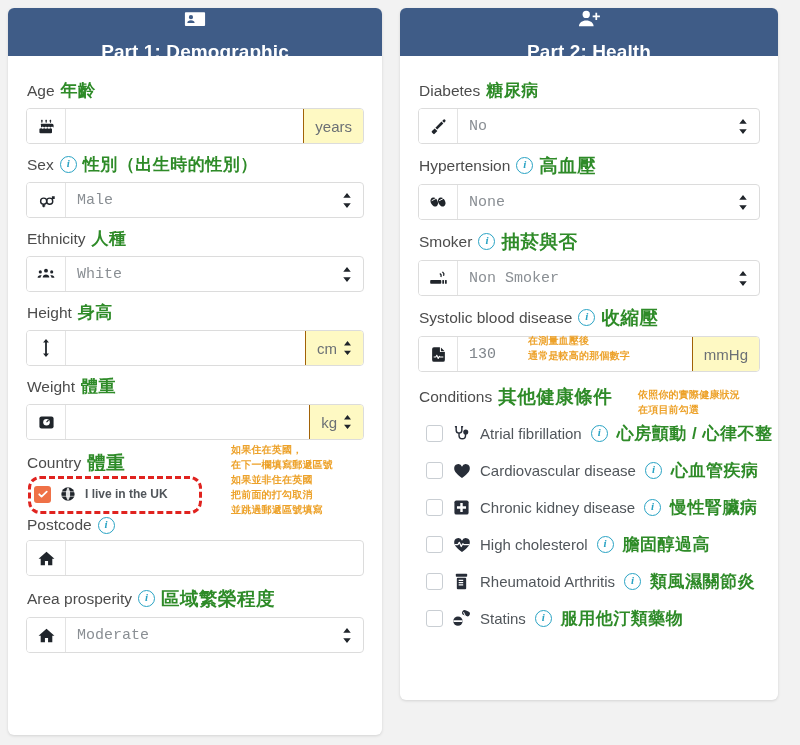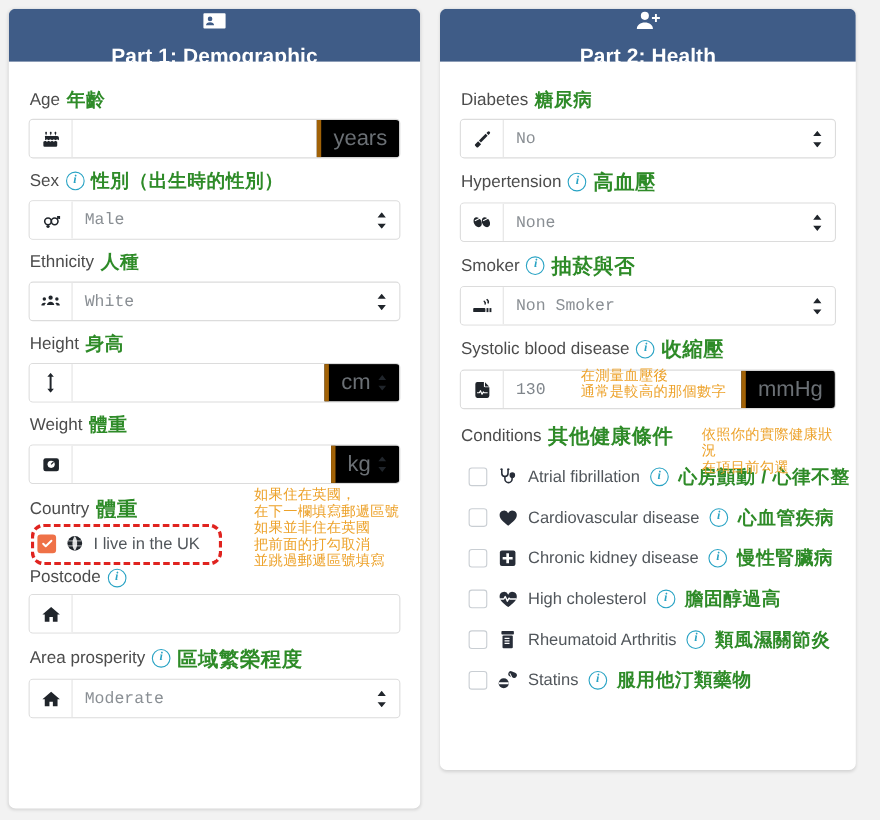--- a/index.html
+++ b/index.html
@@ -76,49 +76,49 @@
   }
   .addon svg{display:block;}
   .ctrl{
     flex:1;display:flex;align-items:center;
     padding:0 11px;color:#8a8f94;font-size:15px;
     position:relative;min-width:0;font-family:Liberation Mono, monospace;
   }
   .ctrl.filled{color:#7f858b;}
   .suffix{
     flex:none;display:flex;align-items:center;gap:6px;
-    padding:0 11px;border-left:4px solid #a16207;
-    color:#6b7075;font-size:20px;background:#000000;
+    padding:0 11px;border-left:1px solid #a16207;
+    color:#6b7075;font-size:15px;background:#fef9c3;
   }
   .sel-caret{display:flex;align-items:center;color:#20252b;}
 
   
   .note{
-    color:#eda22a;font-size:13px;line-height:15px;
-    font-weight:400;letter-spacing:.2px;white-space:pre-line;
+    color:#eda22a;font-size:10px;line-height:15px;
+    font-weight:700;letter-spacing:.2px;white-space:pre-line;
     position:absolute;
   }
 
   
   .dashbox{
     position:absolute;
     border:3px dashed #e0231f;border-radius:12px;
     pointer-events:none;
   }
   .chkrow{display:flex;align-items:center;gap:9px;height:26px;padding-left:8px;}
   .chkbox-on{
     width:17px;height:17px;border-radius:3px;background:#ef7147;
     display:flex;align-items:center;justify-content:center;flex:none;
   }
   .chkbox-on svg{display:block;}
   .chk-off{
     width:17px;height:17px;border-radius:3px;border:1.5px solid #c9ced3;
     background:#fff;flex:none;box-sizing:border-box;
   }
-  .chklabel{font-size:15px;color:#51565b;}
+  .chklabel{font-size:12px;color:#51565b;font-weight:bold;}
 
   .cond-row{
     display:flex;align-items:center;gap:9px;height:37px;padding-left:8px;
     white-space:nowrap;
   }
   .cond-icon{width:19px;display:flex;align-items:center;justify-content:center;color:#272d38;flex:none;}
   .cond-name{font-size:15px;color:#51565b;}
 
   .relative{position:relative;}
 </style>

